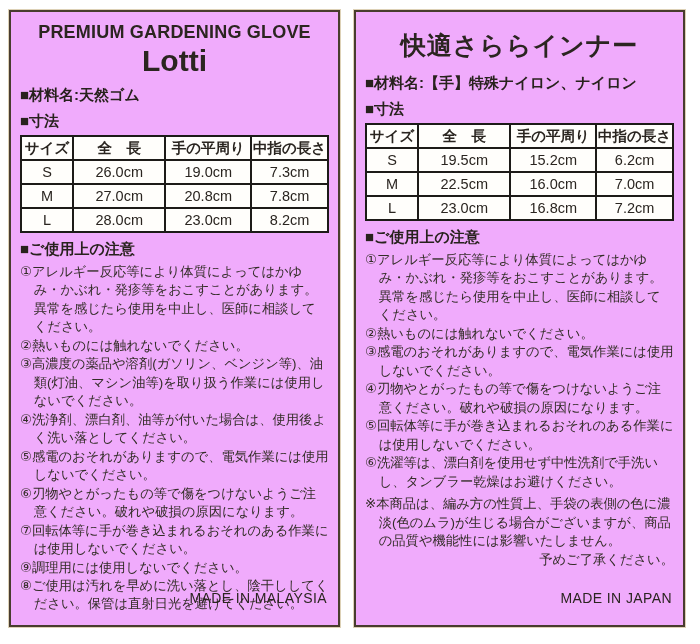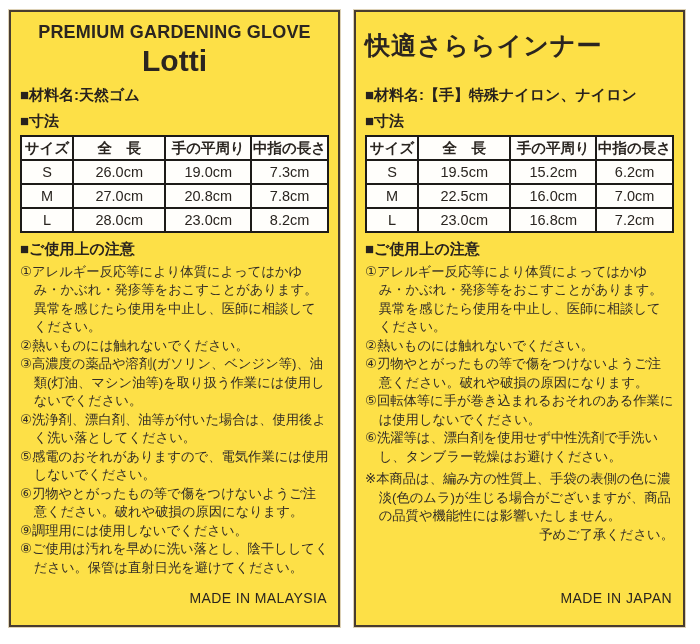--- a/index.html
+++ b/index.html
@@ -6,28 +6,28 @@
   body {
     width:700px; height:644px; background:#ffffff;
     font-family:"Liberation Sans","DejaVu Sans",sans-serif;
     color:#2e2username824; color:#2e2824;
     -webkit-font-smoothing:antialiased;
   }
   .wrap { display:flex; gap:14px; padding:10px 9px 0 9px; box-sizing:border-box; }
   .panel {
     position:relative; box-sizing:border-box;
     width:331px; height:617px;
-    background:#fde047;
+    background:#f0abfc;
     border:2px solid #483c2f;
     box-shadow:0 0 0 1px #ddd1b6;
     padding:6px 9px 28px 9px;
   }
   .title-en { text-align:center; font-size:18px; font-weight:bold; color:#2b2520; margin-top:4px; letter-spacing:0.2px; }
   .title-logo { text-align:center; font-size:30px; font-weight:bold; color:#2b2520; margin:1px 0 8px 0; }
-  .title-jp { font-size:25px; font-weight:bold; color:#2b2520; margin:11px 0 24px 0; letter-spacing:1px; }
+  .title-jp { text-align:center; font-size:25px; font-weight:bold; color:#2b2520; margin:11px 0 12px 0; letter-spacing:1px; }
   .section-label { font-size:15px; font-weight:bold; color:#28221d; margin:7px 0 4px 0; }
   .material-line2 { padding-left:66px; }
   table.size-table { width:100%; border-collapse:collapse; table-layout:fixed; margin:2px 0 4px 0; background:#fffefb; }
   table.size-table th, table.size-table td {
     border:2px solid #1d1b18; text-align:center;
     font-size:14.5px; padding:1px 0; height:20px; color:#2a2520;
   }
   table.size-table th { font-weight:bold; }
   table.size-table td { font-weight:normal; }
   col.c-size { width:17%; } col.c-len { width:30%; } col.c-palm { width:28%; } col.c-finger { width:25%; }
@@ -91,20 +91,21 @@
       </table>
 
     <div class="section-label">■ご使用上の注意</div>
     <div class="notes">
       <div class="note"><span>①</span><span>アレルギー反応等により体質によってはかゆみ・かぶれ・発疹等をおこすことがあります。異常を感じたら使用を中止し、医師に相談してください。</span></div>
       <div class="note"><span>②</span><span>熱いものには触れないでください。</span></div>
       <div class="note"><span>③</span><span>高濃度の薬品や溶剤(ガソリン、ベンジン等)、油類(灯油、マシン油等)を取り扱う作業には使用しないでください。</span></div>
       <div class="note"><span>④</span><span>洗浄剤、漂白剤、油等が付いた場合は、使用後よく洗い落としてください。</span></div>
       <div class="note"><span>⑤</span><span>感電のおそれがありますので、電気作業には使用しないでください。</span></div>
       <div class="note"><span>⑥</span><span>刃物やとがったもの等で傷をつけないようご注意ください。破れや破損の原因になります。</span></div>
+      <div class="note"><span>⑦</span><span>回転体等に手が巻き込まれるおそれのある作業には使用しないでください。</span></div>
       <div class="note"><span>⑨</span><span>調理用には使用しないでください。</span></div>
       <div class="note"><span>⑧</span><span>ご使用は汚れを早めに洗い落とし、陰干ししてください。保管は直射日光を避けてください。</span></div>
     </div>
 
     <div class="made-in">MADE IN MALAYSIA</div>
   </div>
 
   <div class="panel">
     <div class="title-jp">快適さららインナー</div>
 
@@ -145,20 +146,21 @@
         <td>16.8cm</td>
         <td>7.2cm</td>
       </tr>
     </tbody>
       </table>
 
     <div class="section-label">■ご使用上の注意</div>
     <div class="notes">
       <div class="note"><span>①</span><span>アレルギー反応等により体質によってはかゆみ・かぶれ・発疹等をおこすことがあります。異常を感じたら使用を中止し、医師に相談してください。</span></div>
       <div class="note"><span>②</span><span>熱いものには触れないでください。</span></div>
+      <div class="note"><span>③</span><span>感電のおそれがありますので、電気作業には使用しないでください。</span></div>
       <div class="note"><span>④</span><span>刃物やとがったもの等で傷をつけないようご注意ください。破れや破損の原因になります。</span></div>
       <div class="note"><span>⑤</span><span>回転体等に手が巻き込まれるおそれのある作業には使用しないでください。</span></div>
       <div class="note"><span>⑥</span><span>洗濯等は、漂白剤を使用せず中性洗剤で手洗いし、タンブラー乾燥はお避けください。</span></div>
       <div class="note extra-note"><span>※</span><span>本商品は、編み方の性質上、手袋の表側の色に濃淡(色のムラ)が生じる場合がございますが、商品の品質や機能性には影響いたしません。</span><span class="block2">予めご了承ください。</span></div>
     </div>
 
     <div class="made-in">MADE IN JAPAN</div>
   </div>
 
 </div>

